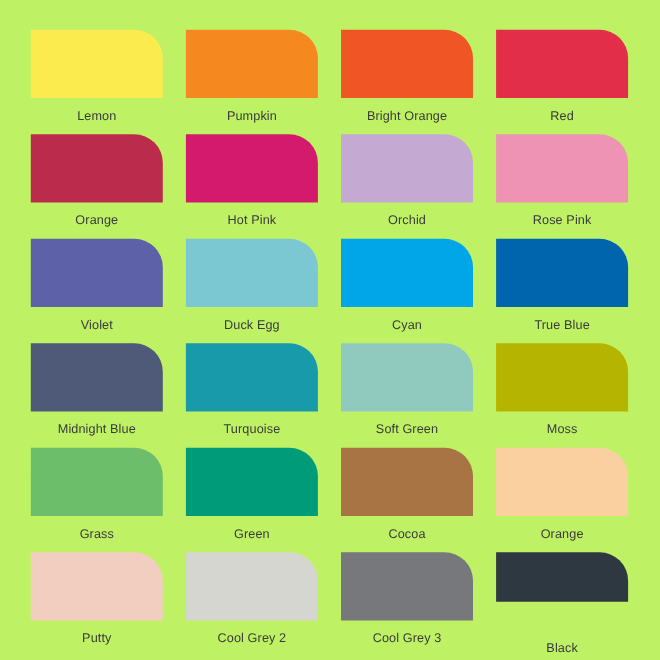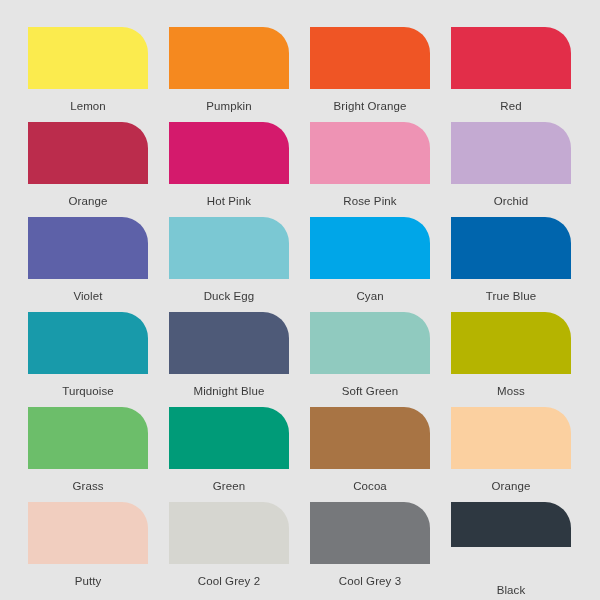--- a/index.html
+++ b/index.html
@@ -12,21 +12,21 @@
     width: 600px;
     height: 600px;
     font-family: "Liberation Sans", sans-serif;
     overflow: hidden;
   }
 
   #swatch-chart {
     position: relative;
     width: 600px;
     height: 600px;
-    background: #e5e5e5;
+    background: #bef264;
     box-sizing: border-box;
     padding: 27px 28px 0 28px;
   }
 
   .swatch-grid {
     display: grid;
     grid-template-columns: repeat(4, 120px);
     grid-template-rows: repeat(6, 95px);
     column-gap: 21px;
     row-gap: 0;
@@ -84,50 +84,50 @@
       </div>
       <div class="swatch-cell">
         <div class="swatch-chip" style="background-color: rgb(187, 44, 76);"></div>
         <div class="swatch-label" style="color: rgb(58, 58, 58);">Orange</div>
       </div>
       <div class="swatch-cell">
         <div class="swatch-chip" style="background-color: rgb(212, 26, 108);"></div>
         <div class="swatch-label" style="color: rgb(58, 58, 58);">Hot Pink</div>
       </div>
       <div class="swatch-cell">
+        <div class="swatch-chip" style="background-color: rgb(196, 170, 210);"></div>
+        <div class="swatch-label" style="color: rgb(58, 58, 58);">Orchid</div>
+      </div>
+      <div class="swatch-cell">
         <div class="swatch-chip" style="background-color: rgb(238, 147, 180);"></div>
         <div class="swatch-label" style="color: rgb(58, 58, 58);">Rose Pink</div>
-      </div>
-      <div class="swatch-cell">
-        <div class="swatch-chip" style="background-color: rgb(196, 170, 210);"></div>
-        <div class="swatch-label" style="color: rgb(58, 58, 58);">Orchid</div>
       </div>
       <div class="swatch-cell">
         <div class="swatch-chip" style="background-color: rgb(93, 97, 168);"></div>
         <div class="swatch-label" style="color: rgb(58, 58, 58);">Violet</div>
       </div>
       <div class="swatch-cell">
         <div class="swatch-chip" style="background-color: rgb(123, 200, 211);"></div>
         <div class="swatch-label" style="color: rgb(58, 58, 58); text-align: center;">Duck Egg</div>
       </div>
       <div class="swatch-cell">
         <div class="swatch-chip" style="background-color: rgb(0, 166, 232);"></div>
         <div class="swatch-label" style="color: rgb(58, 58, 58);">Cyan</div>
       </div>
       <div class="swatch-cell">
         <div class="swatch-chip" style="background-color: rgb(0, 101, 173);"></div>
         <div class="swatch-label" style="color: rgb(58, 58, 58);">True Blue</div>
       </div>
       <div class="swatch-cell">
+        <div class="swatch-chip" style="background-color: rgb(78, 90, 120);"></div>
+        <div class="swatch-label" style="color: rgb(58, 58, 58);">Midnight Blue</div>
+      </div>
+      <div class="swatch-cell">
         <div class="swatch-chip" style="background-color: rgb(24, 154, 170);"></div>
         <div class="swatch-label" style="color: rgb(58, 58, 58);">Turquoise</div>
-      </div>
-      <div class="swatch-cell">
-        <div class="swatch-chip" style="background-color: rgb(78, 90, 120);"></div>
-        <div class="swatch-label" style="color: rgb(58, 58, 58);">Midnight Blue</div>
       </div>
       <div class="swatch-cell">
         <div class="swatch-chip" style="background-color: rgb(144, 202, 191);"></div>
         <div class="swatch-label" style="color: rgb(58, 58, 58);">Soft Green</div>
       </div>
       <div class="swatch-cell">
         <div class="swatch-chip" style="background-color: rgb(181, 180, 0);"></div>
         <div class="swatch-label" style="color: rgb(58, 58, 58);">Moss</div>
       </div>
       <div class="swatch-cell">

